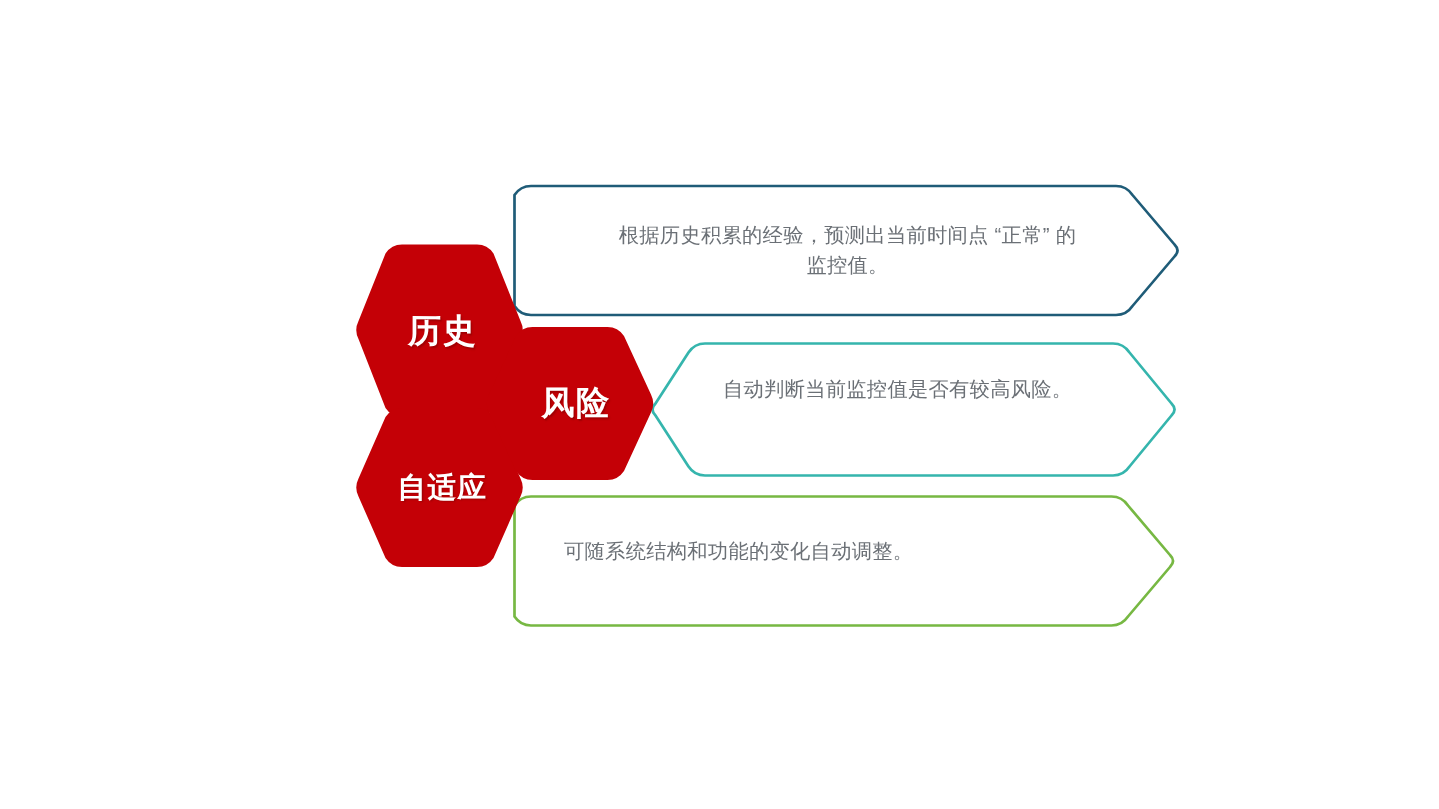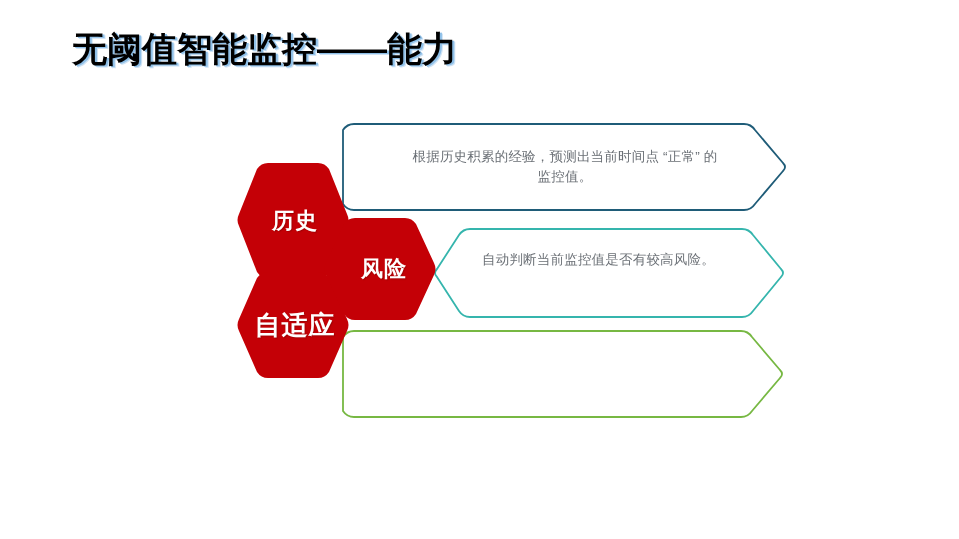--- a/index.html
+++ b/index.html
@@ -93,28 +93,27 @@
     text-shadow: 1px 1px 1px rgba(120,0,0,0.45);
     pointer-events: none;
   }
 
   #hex-history   { left: 236px; top: 161px; width: 114px; height: 119px; }
   #hex-risk      { left: 323px; top: 216px; width: 114px; height: 106px; z-index: 3; }
   #hex-adaptive  { left: 236px; top: 270px; width: 114px; height: 110px; }
 
   #hex-history .hex-label  { padding-left: 2px; }
   #hex-risk .hex-label     { padding-left: 4px; }
-  #hex-adaptive .hex-label { padding-left: 2px; font-size: 26px; }
+  #hex-adaptive .hex-label { padding-left: 2px; font-size: 19px; }
 </style>
 </head>
 <body>
 
 <div id="slide">
 
-  <div id="slide-title">无阈值智能监控——能力</div>
 
   <div id="diagram">
 
     <div class="callout" id="callout-1">
       <svg width="452" height="92" viewBox="0 0 452 92" aria-hidden="true">
         <path d="M 14 3
                  L 404 3
                  Q 411 3 415 9
                  L 443 42
                  Q 447 46 443 50
@@ -155,20 +154,21 @@
                  Q 408 3 412 9
                  L 440 42
                  Q 444 46 440 50
                  L 412 83
                  Q 408 89 401 89
                  L 14 89
                  Q 7 89 3 83
                  L 3 9
                  Q 7 3 14 3 Z" fill="#ffffff" stroke="#77B843" stroke-width="1.8" stroke-linejoin="round"></path>
       </svg>
+      <div class="callout-text">可随系统结构和功能的变化自动调整。</div>
     </div>
 
     <div class="hex" id="hex-risk">
       <svg width="114" height="106" viewBox="0 0 114 106" aria-hidden="true">
         <path d="M 32 2
                  L 82 2
                  Q 89 2 93 8
                  L 111 47
                  Q 114 53 111 59
                  L 93 98

